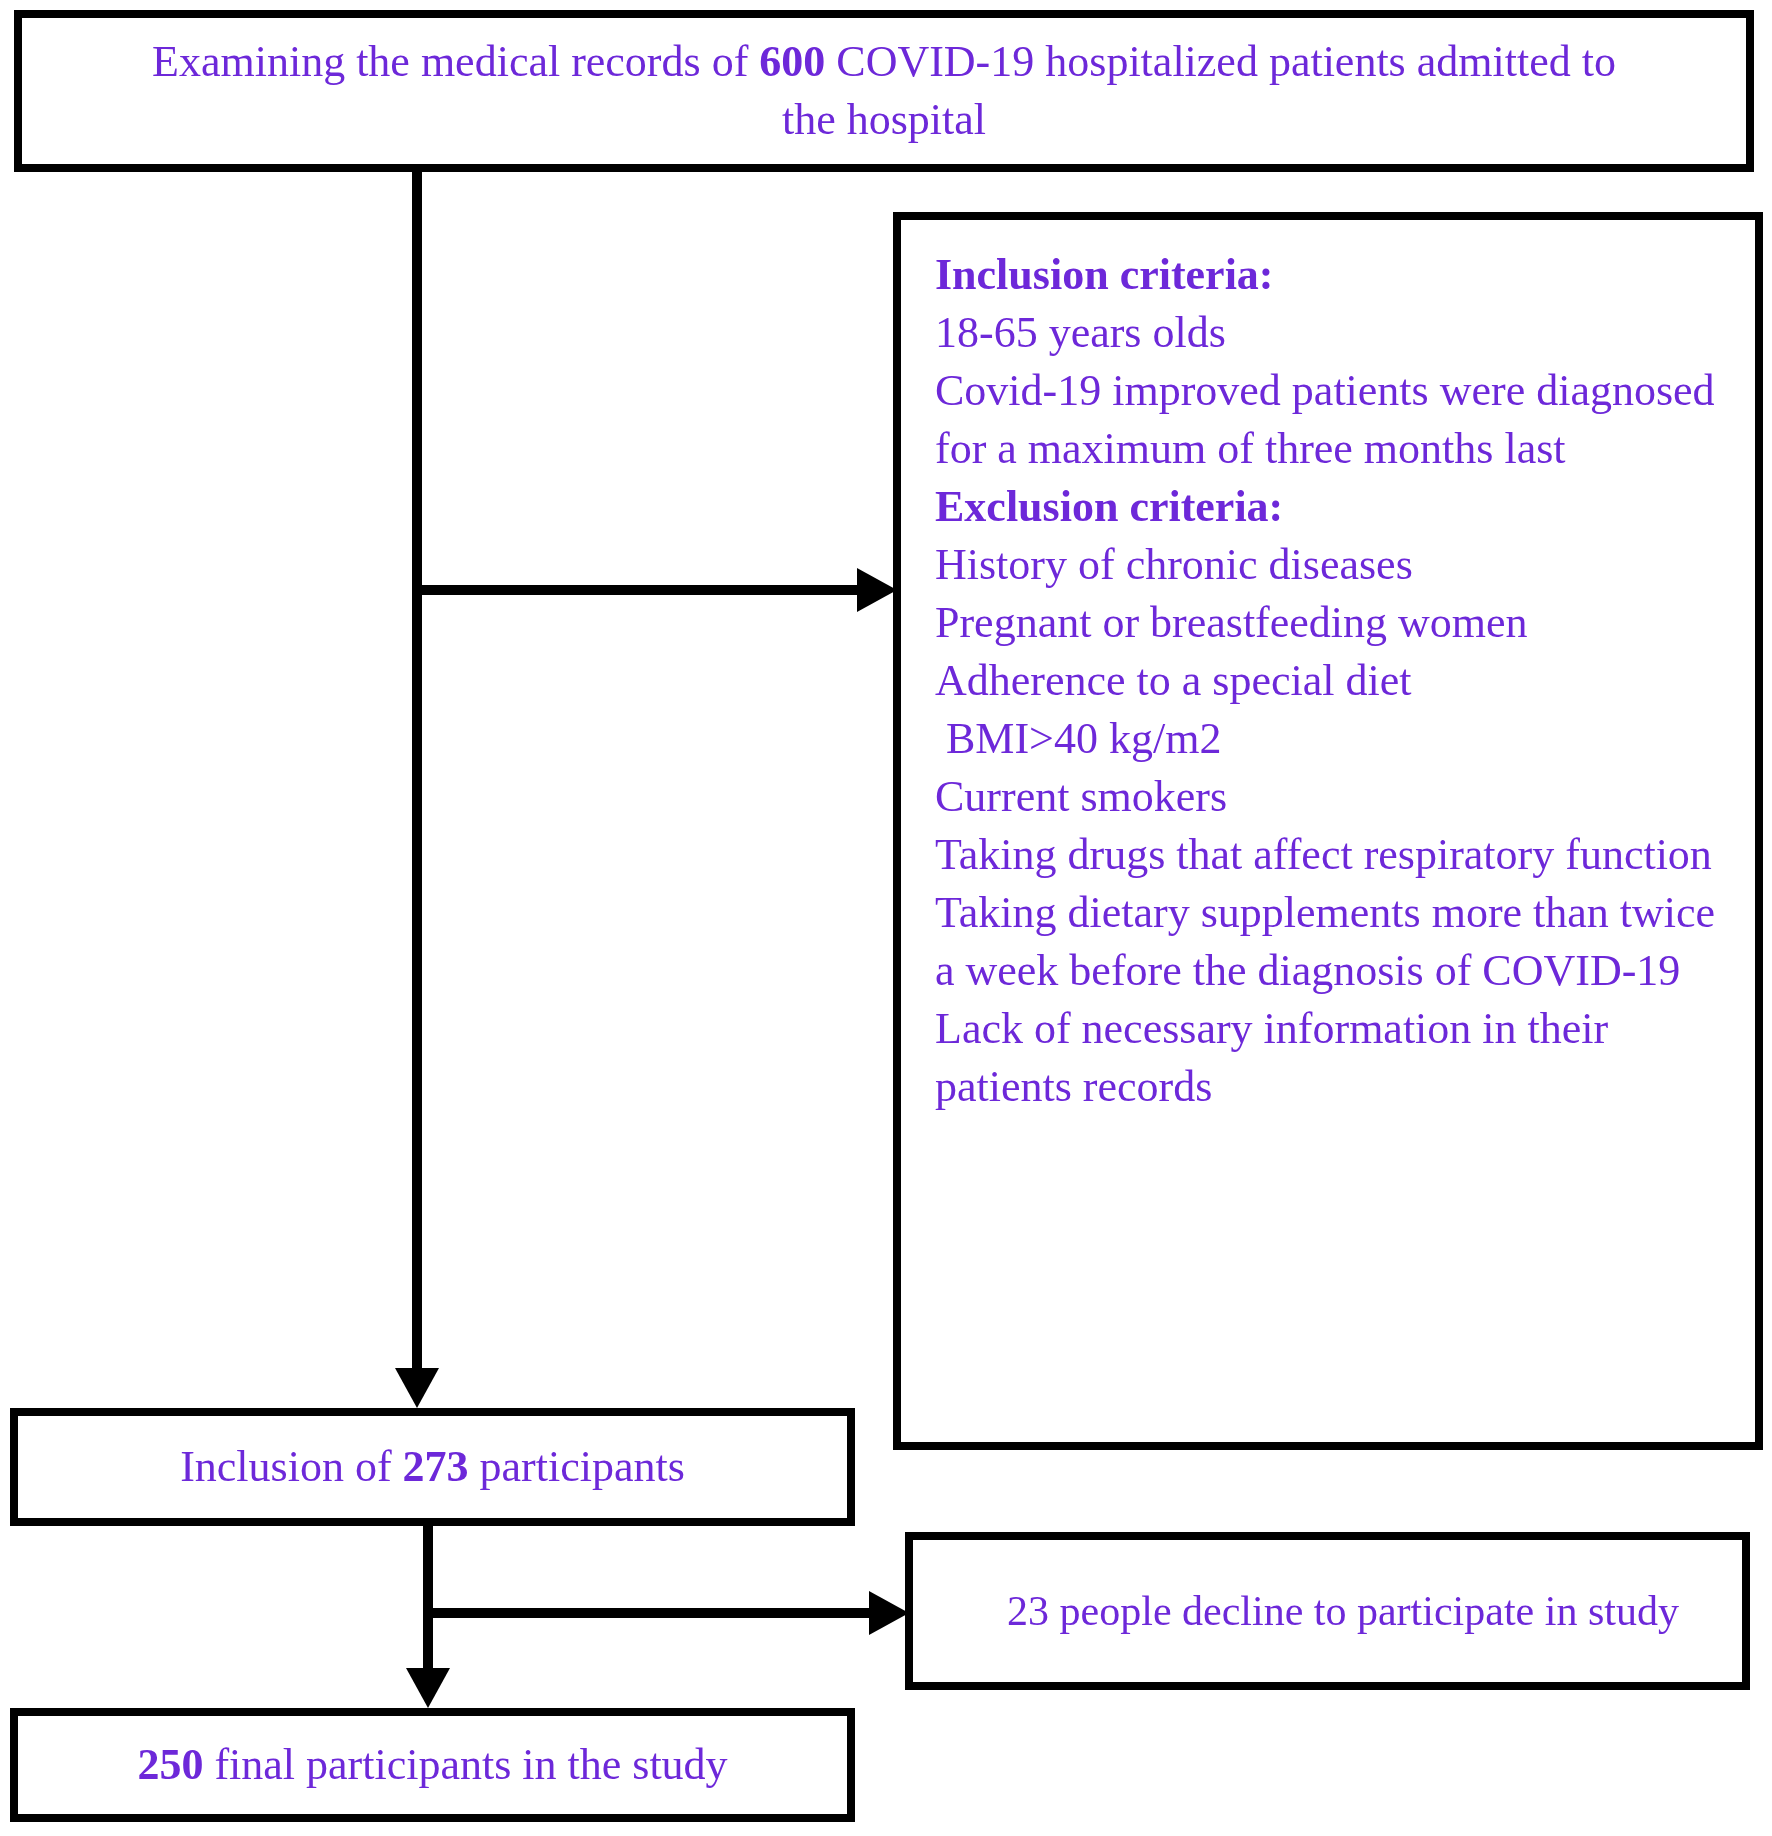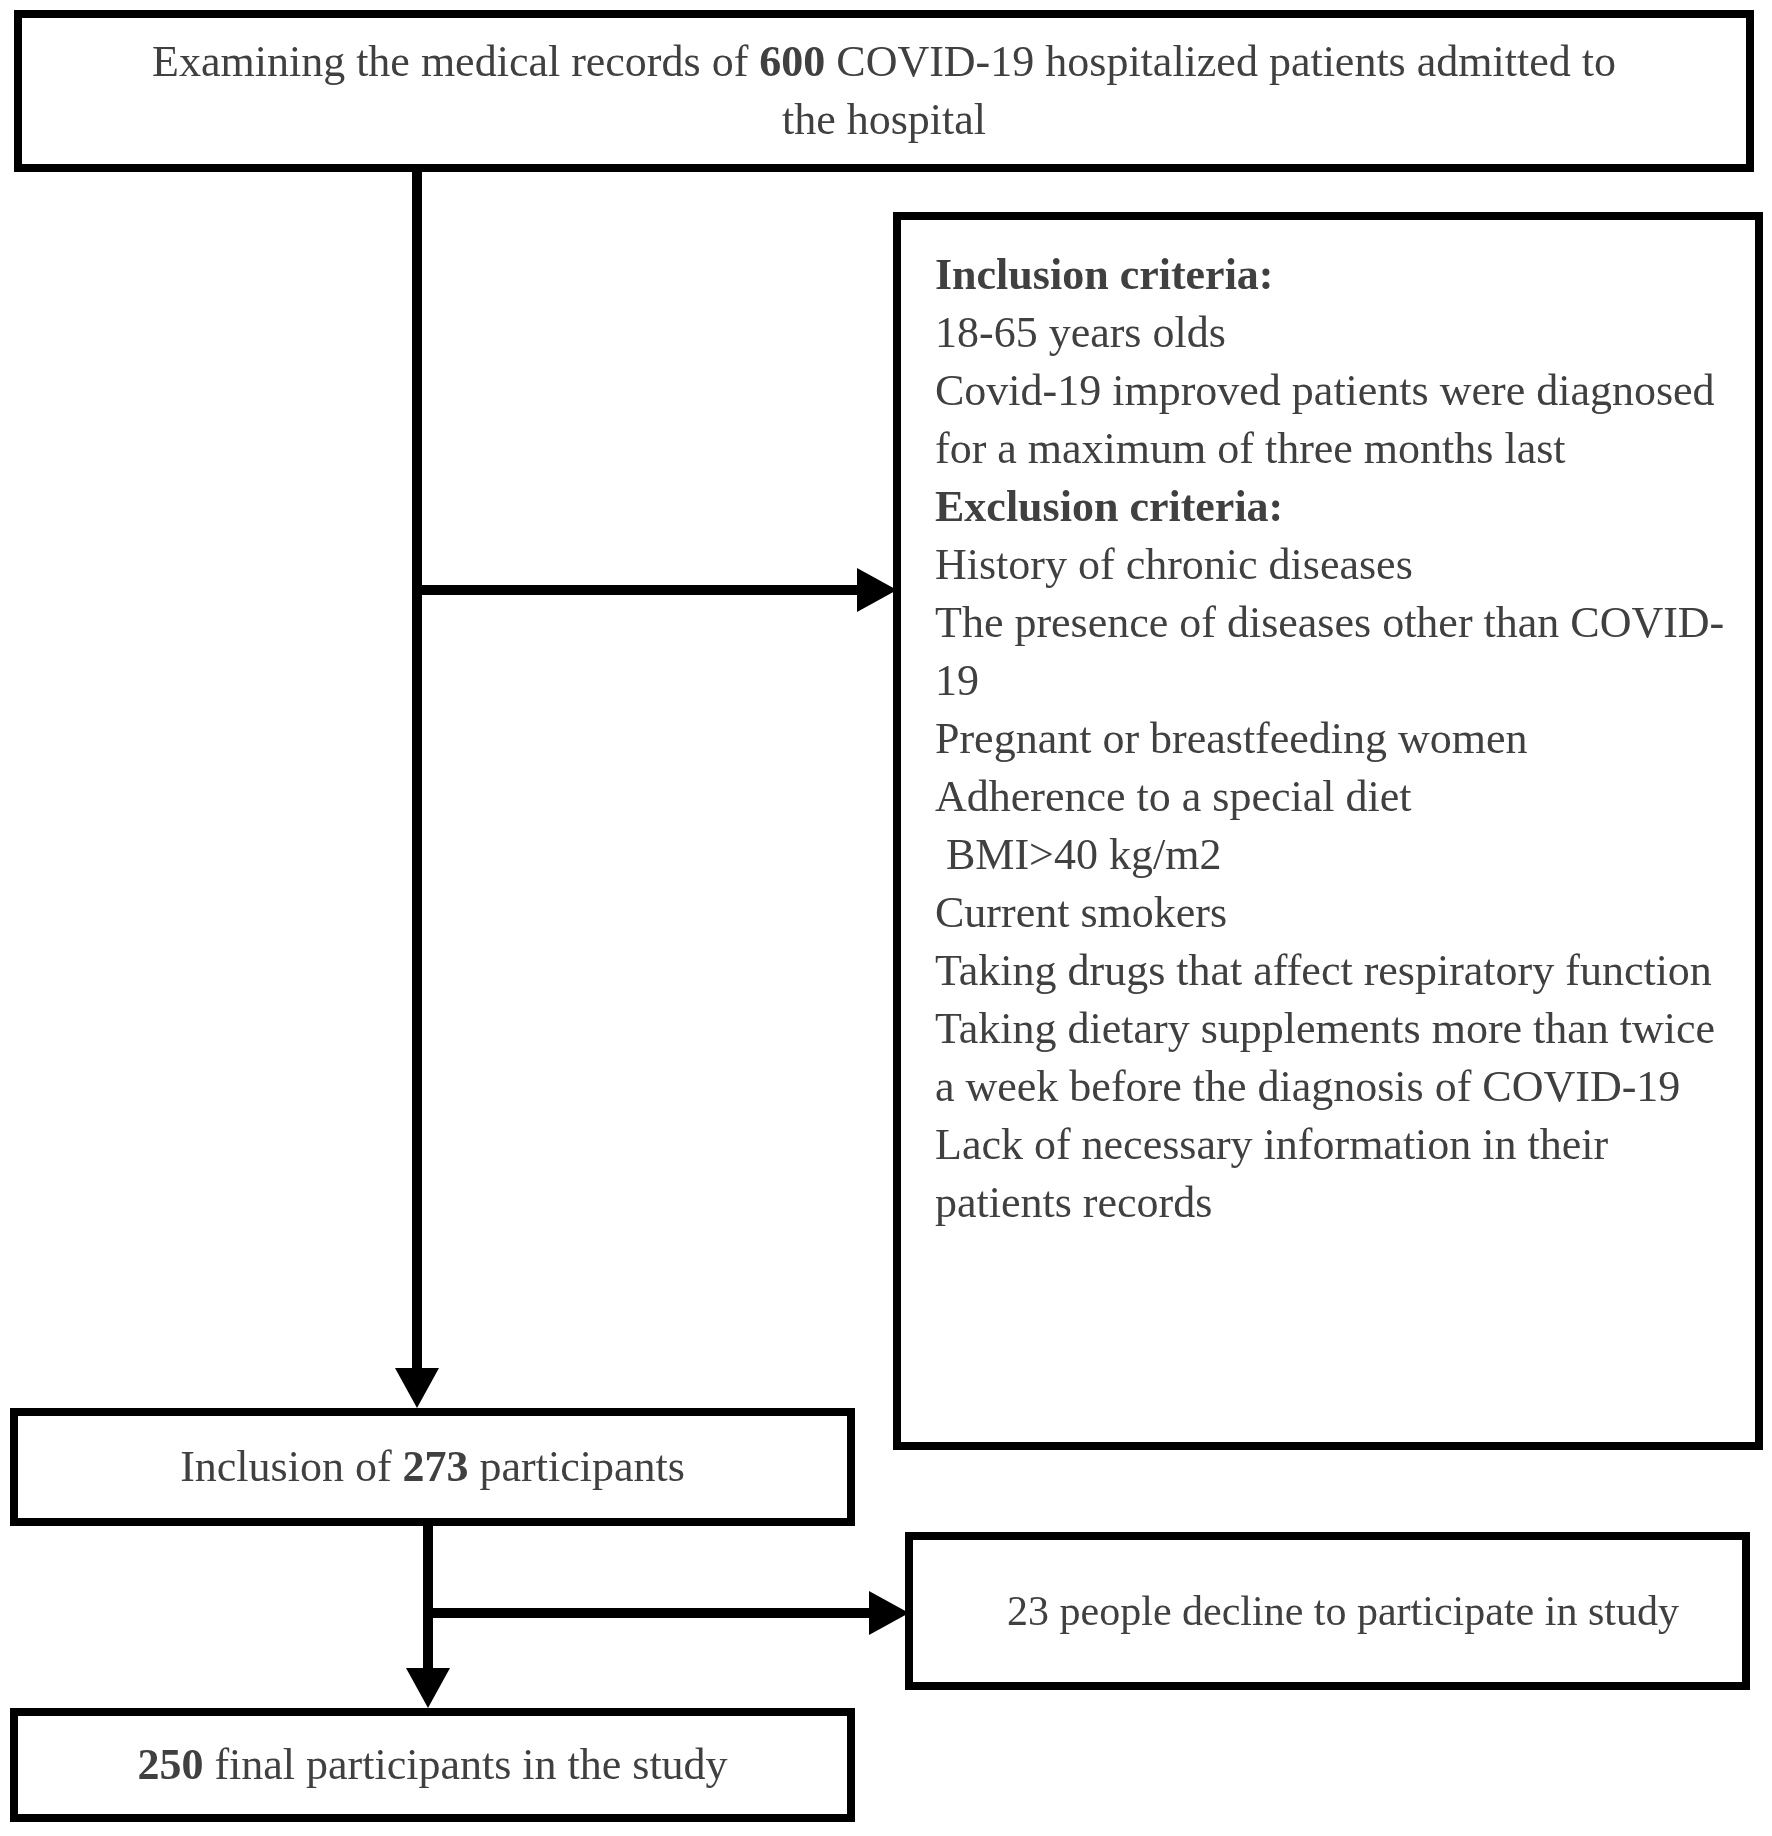--- a/index.html
+++ b/index.html
@@ -6,21 +6,21 @@
     margin: 0;
     padding: 0;
     background: #ffffff;
   }
   .canvas {
     position: relative;
     width: 1772px;
     height: 1836px;
     background: #ffffff;
     font-family: "Liberation Serif", "DejaVu Serif", serif;
-    color: #404040;
+    color: #6d28d9;
     overflow: hidden;
   }
   .box {
     position: absolute;
     box-sizing: border-box;
     border: 8px solid #000000;
     background: #ffffff;
     font-size: 44px;
     line-height: 58px;
   }
@@ -72,21 +72,20 @@
       <div class="tline"><span>Examining the medical records of </span><span class="b">600</span><span> COVID-19 hospitalized patients admitted to</span></div>
       <div class="tline"><span>the hospital</span></div>
     </div>
 
   <div class="box" id="criteria-box">
       <div class="tline"><span class="b">Inclusion criteria:</span></div>
       <div class="tline"><span>18-65 years olds</span></div>
       <div class="tline"><span>Covid-19 improved patients were diagnosed for a maximum of three months last</span></div>
       <div class="tline"><span class="b">Exclusion criteria:</span></div>
       <div class="tline"><span>History of chronic diseases</span></div>
-      <div class="tline"><span>The presence of diseases other than COVID-19</span></div>
       <div class="tline"><span>Pregnant or breastfeeding women</span></div>
       <div class="tline"><span>Adherence to a special diet</span></div>
       <div class="tline"><span> BMI&gt;40 kg/m2</span></div>
       <div class="tline"><span>Current smokers</span></div>
       <div class="tline"><span>Taking drugs that affect respiratory function</span></div>
       <div class="tline"><span>Taking dietary supplements more than twice a week before the diagnosis of COVID-19</span></div>
       <div class="tline"><span>Lack of necessary information in their patients records</span></div>
     </div>
 
   <div class="box center nowrap" id="inclusion-box">

